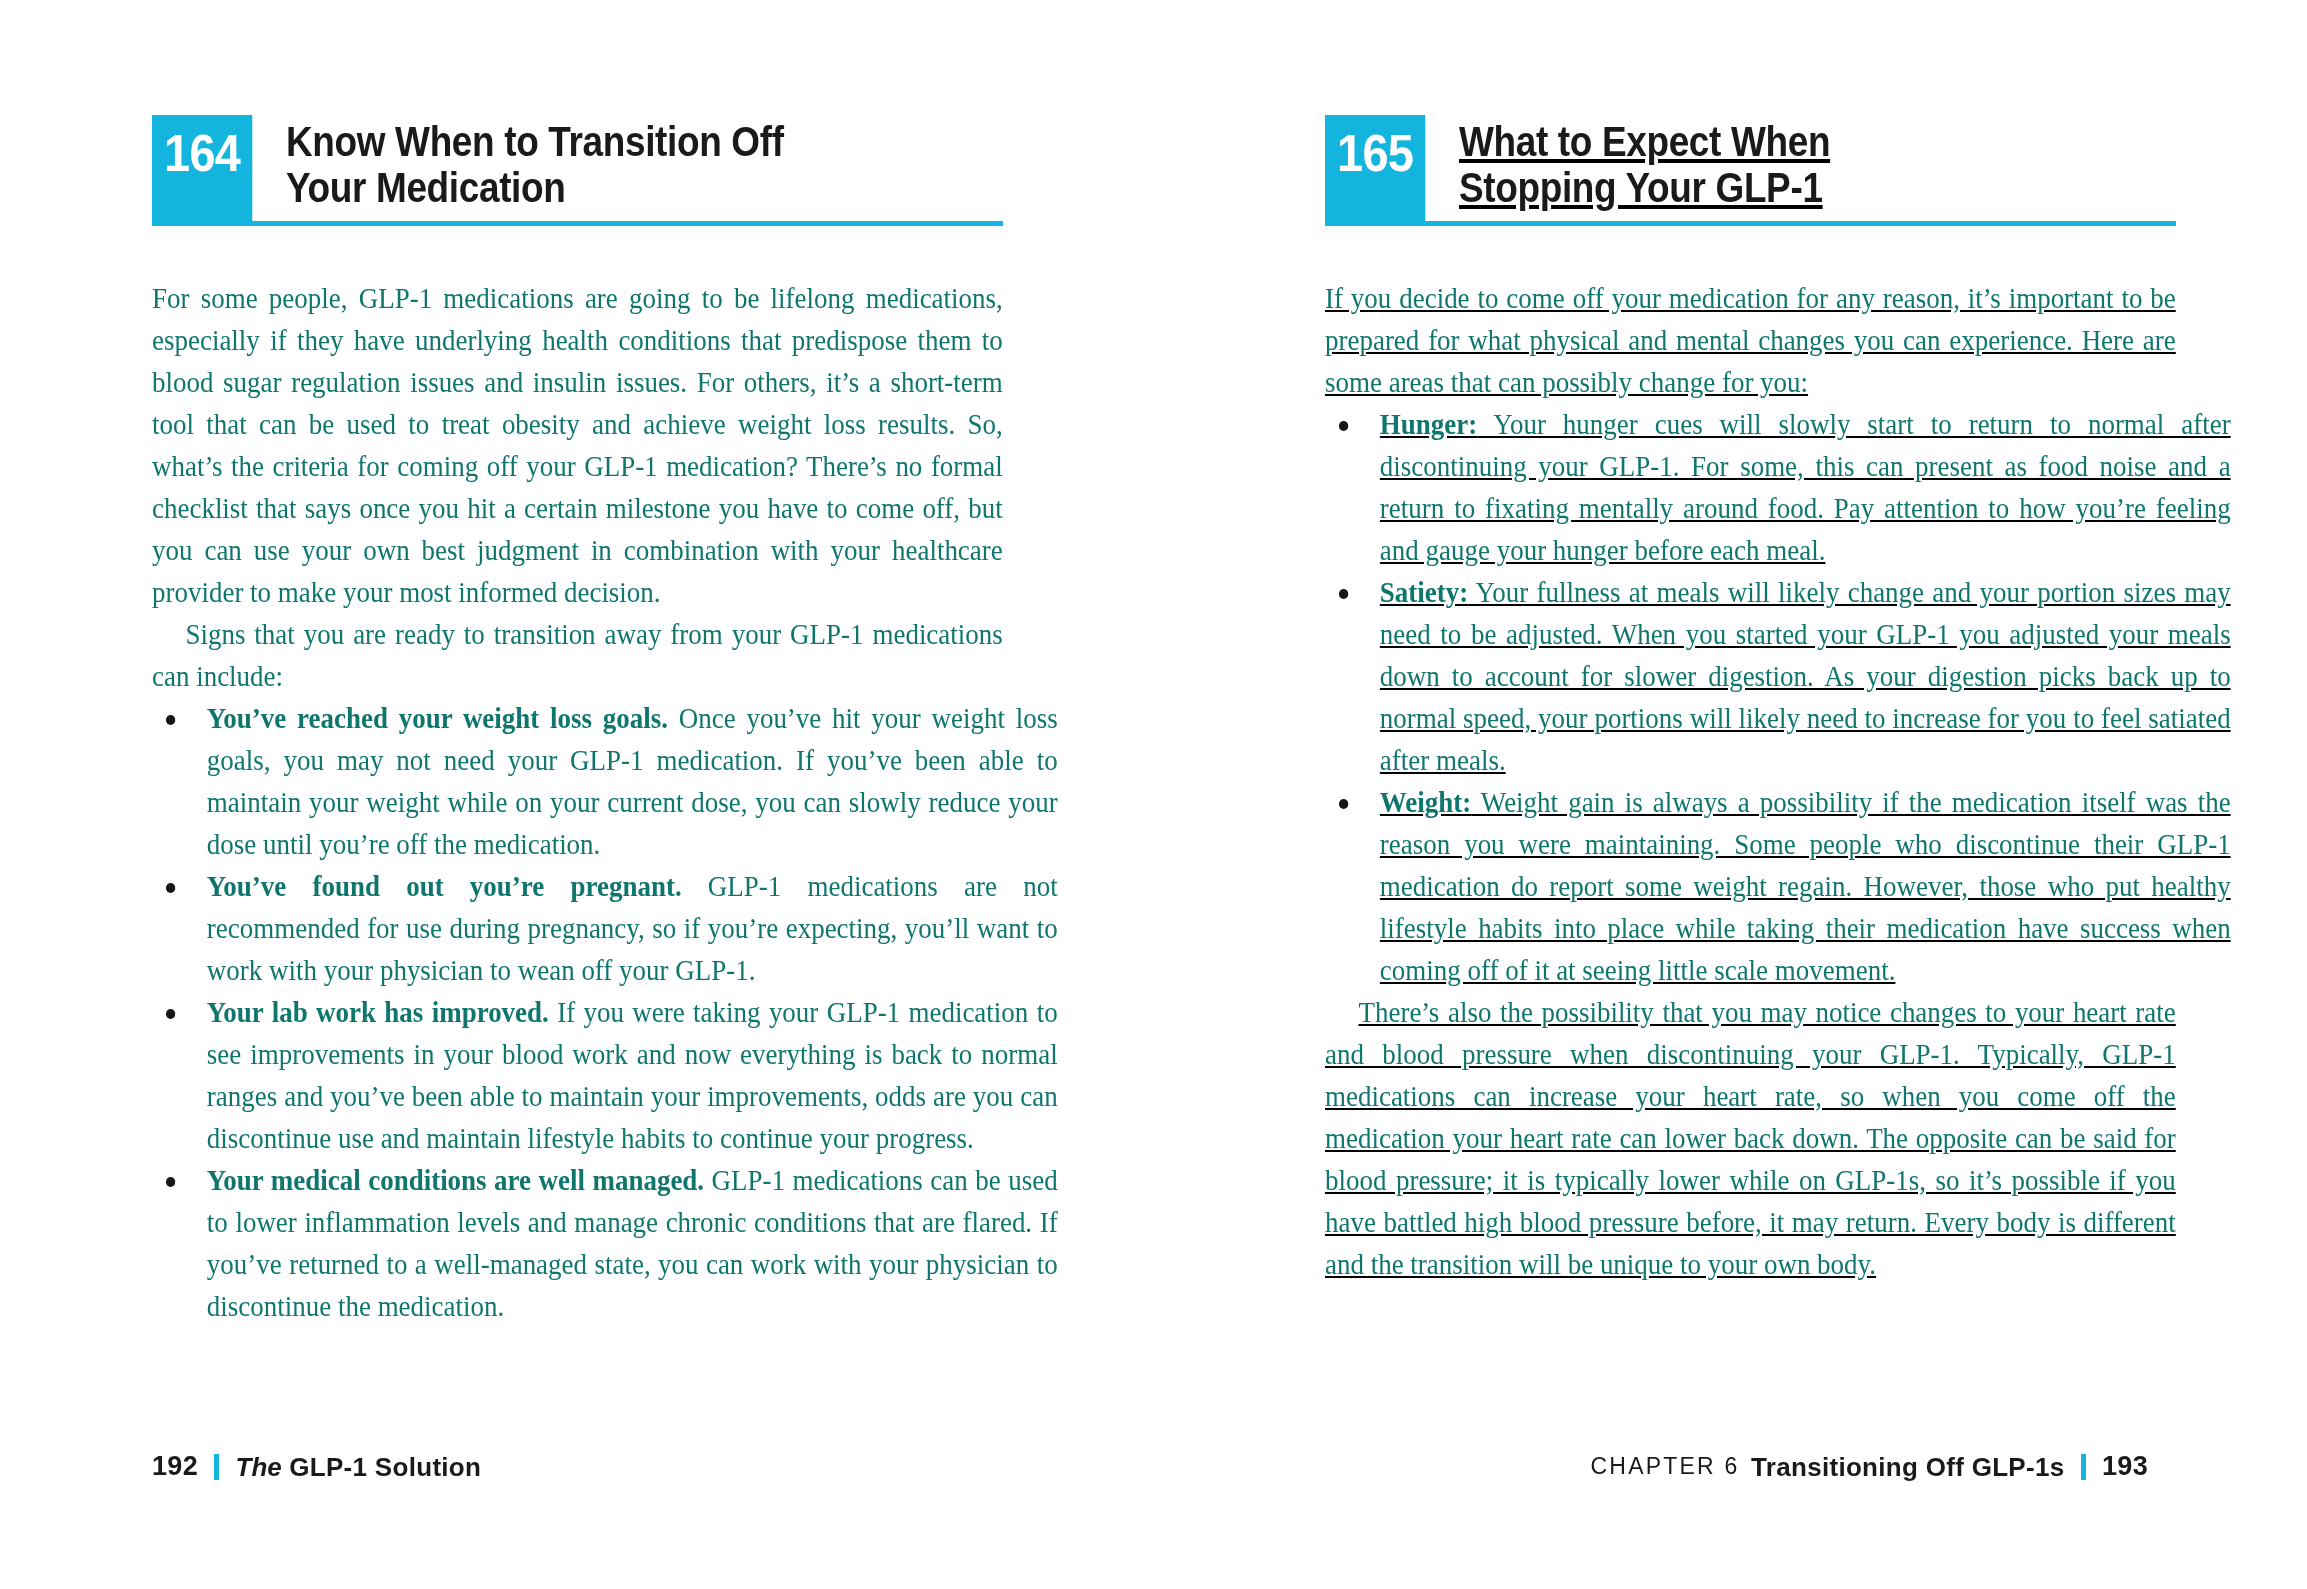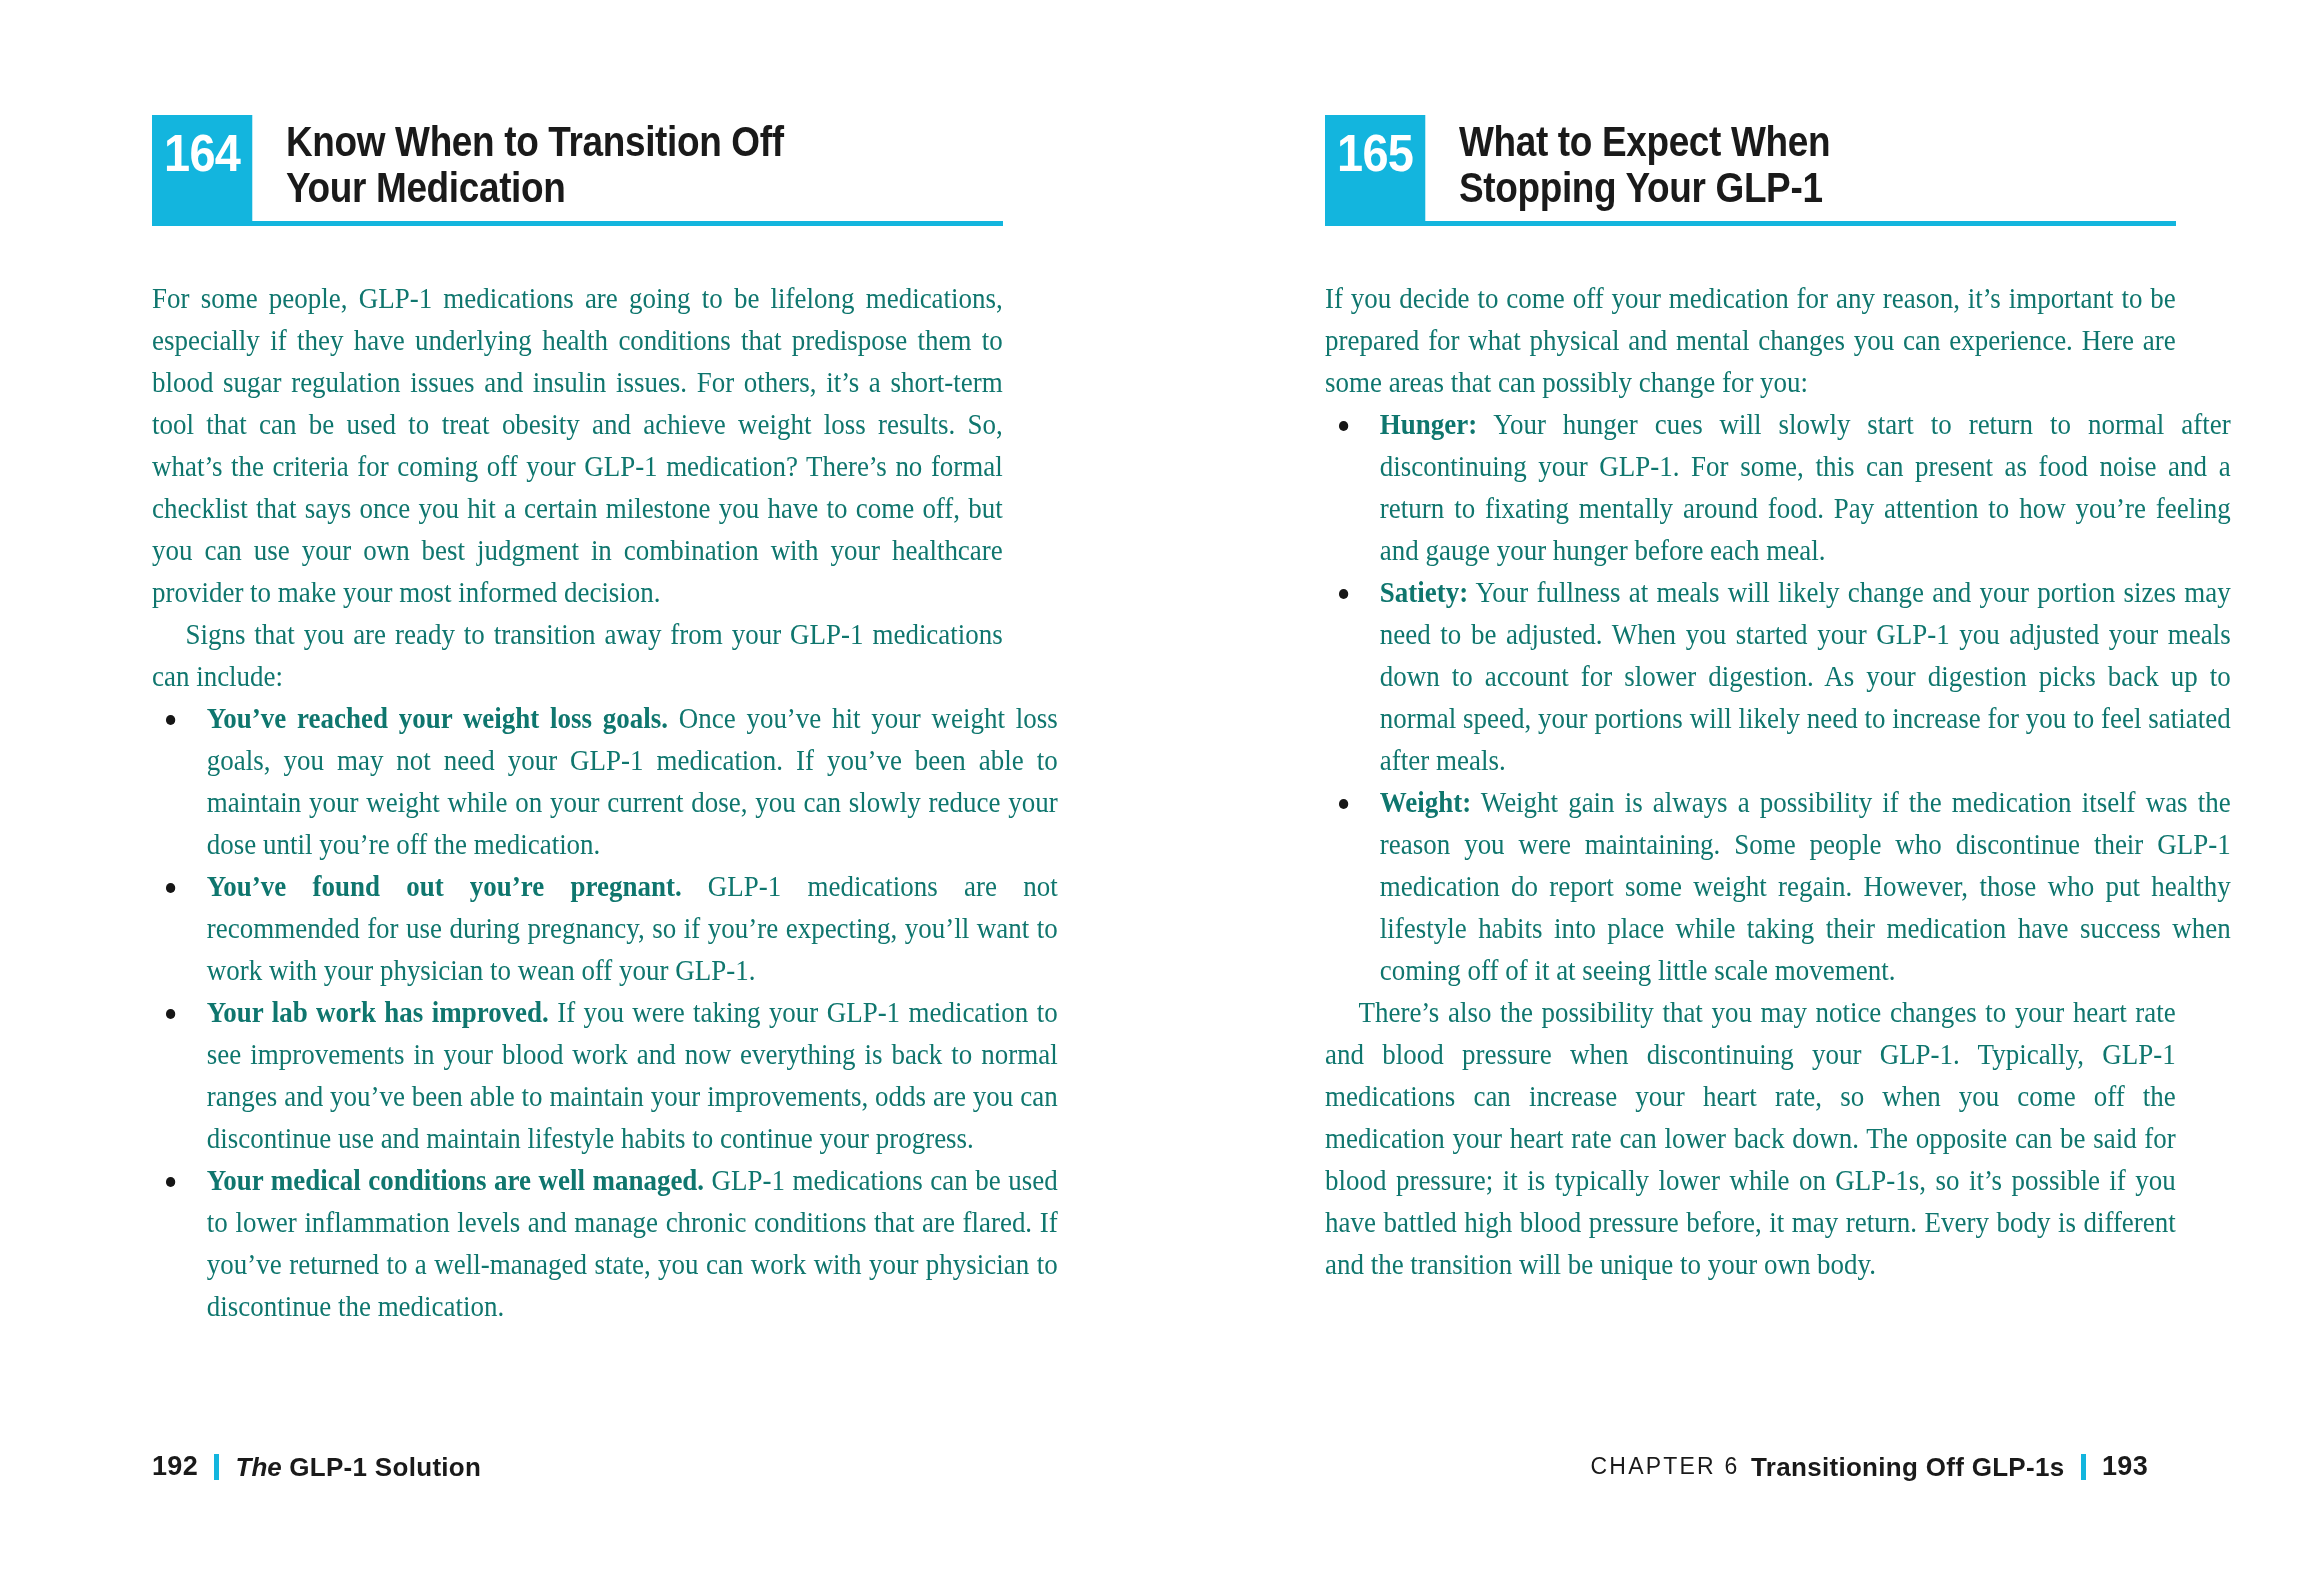--- a/index.html
+++ b/index.html
@@ -29,21 +29,21 @@
     position: relative;
     box-sizing: border-box;
   }
 
   .page-inner {
     position: absolute;
     top: 115px;
     bottom: 0;
   }
   .page-left .page-inner  { left: 152px;  width: 851px; }
-  .page-right .page-inner { left: 159px;  width: 851px; }
+  .page-right .page-inner { left: 159px;  width: 851px; text-decoration: underline; }
 
   
   .head {
     position: relative;
     min-height: 129px;
   }
   .badge {
     position: absolute;
     left: 0;
     top: 0;

